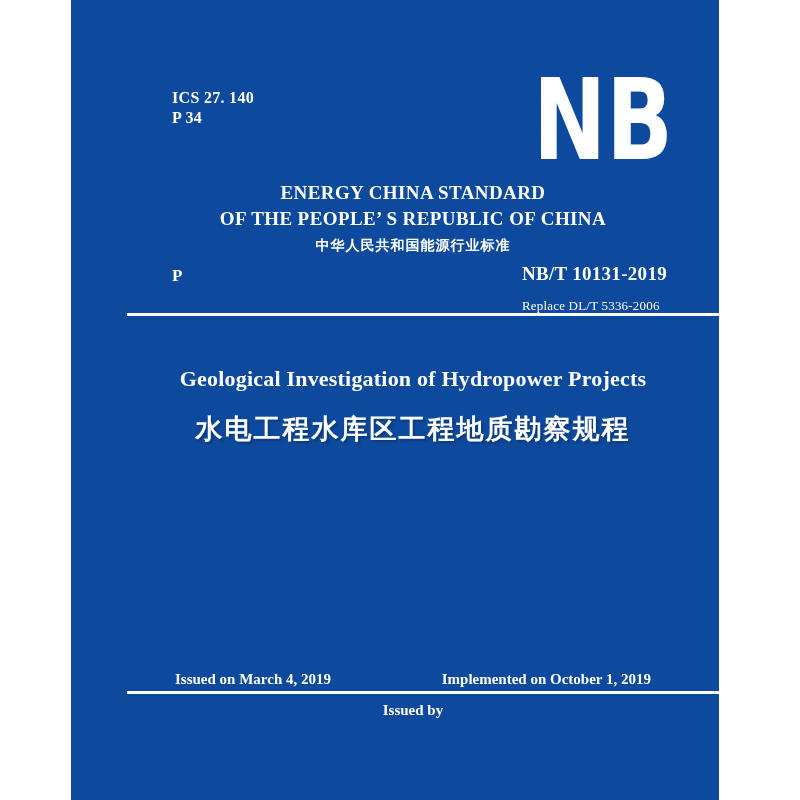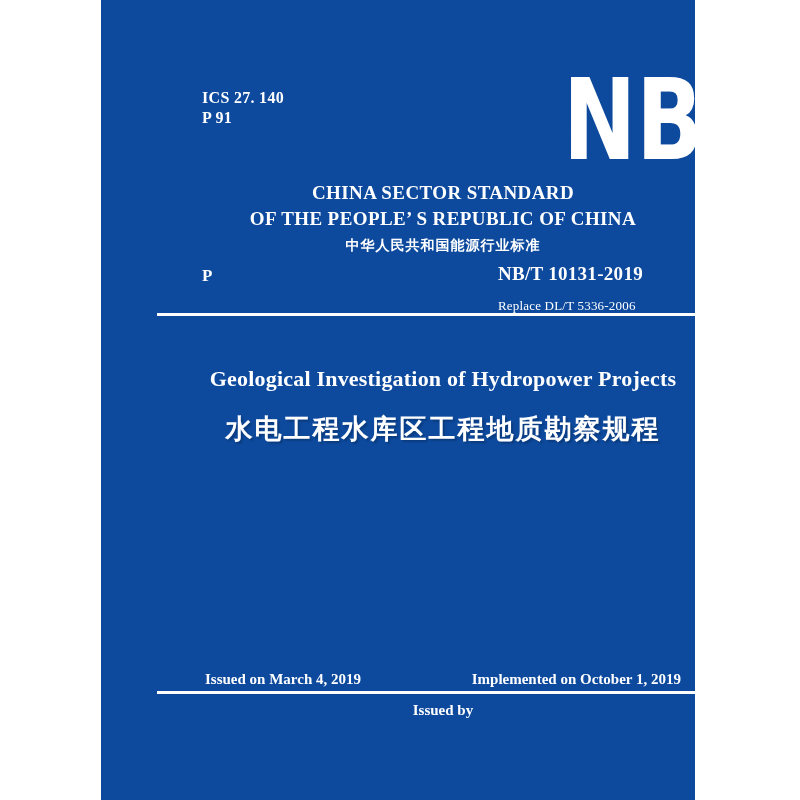--- a/index.html
+++ b/index.html
@@ -2,21 +2,21 @@
 <html style="--cover-blue: #0d4a9e; --text-white: #ffffff;"><head>
 <meta charset="utf-8">
 <style>
   html,body{margin:0;padding:0;}
   body{
     width:800px;height:800px;position:relative;overflow:hidden;
     background:#ffffff;
     font-family:"Liberation Serif","DejaVu Serif",serif;
   }
   .cover{
-    position:absolute;left:101px;top:0;width:594px;height:800px;
+    position:absolute;left:71px;top:0;width:648px;height:800px;
     background:var(--cover-blue,#0d4a9e);color:var(--text-white,#ffffff);
   }
   .ics-block{position:absolute;left:101px;top:88px;font-size:16px;font-weight:bold;line-height:20px;letter-spacing:.3px;}
   .logo{position:absolute;left:462px;top:75px;}
   .center-col{position:absolute;left:56px;width:572px;text-align:center;}
   .org-block{top:180px;}
   .org-en{font-size:19px;font-weight:bold;line-height:26px;letter-spacing:.4px;}
   .org-cn{font-size:14px;font-weight:bold;line-height:26px;margin-top:0;
           font-family:"Liberation Sans","DejaVu Sans",sans-serif;letter-spacing:1px;}
   .pmark{position:absolute;left:101px;top:266px;font-size:17px;font-weight:bold;}
@@ -36,29 +36,29 @@
   .issuedby-row{top:702px;display:flex;justify-content:center;gap:32px;
                 font-size:15px;font-weight:bold;white-space:nowrap;}
 </style>
 </head>
 <body>
 
 <div class="cover">
 
   <div class="ics-block">
     <div>ICS 27. 140</div>
-    <div>P 91</div>
+    <div>P 34</div>
   </div>
 
   <svg class="logo" width="150" height="90" viewBox="0 0 150 90">
     <text x="0" y="84" font-size="113" font-weight="bold" font-family="DejaVu Sans, sans-serif" fill="#ffffff" textLength="140" lengthAdjust="spacingAndGlyphs">NB</text>
   </svg>
 
   <div class="center-col org-block">
-    <div class="org-en">CHINA SECTOR STANDARD</div>
+    <div class="org-en">ENERGY CHINA STANDARD</div>
     <div class="org-en">OF THE PEOPLE’ S REPUBLIC OF CHINA</div>
     <div class="org-cn">中华人民共和国能源行业标准</div>
   </div>
 
   <div class="pmark">P</div>
 
   <div class="nbt-block">
     <div class="std-no">NB/T 10131-2019</div>
     <div class="replaces">Replace DL/T 5336-2006</div>
   </div>

